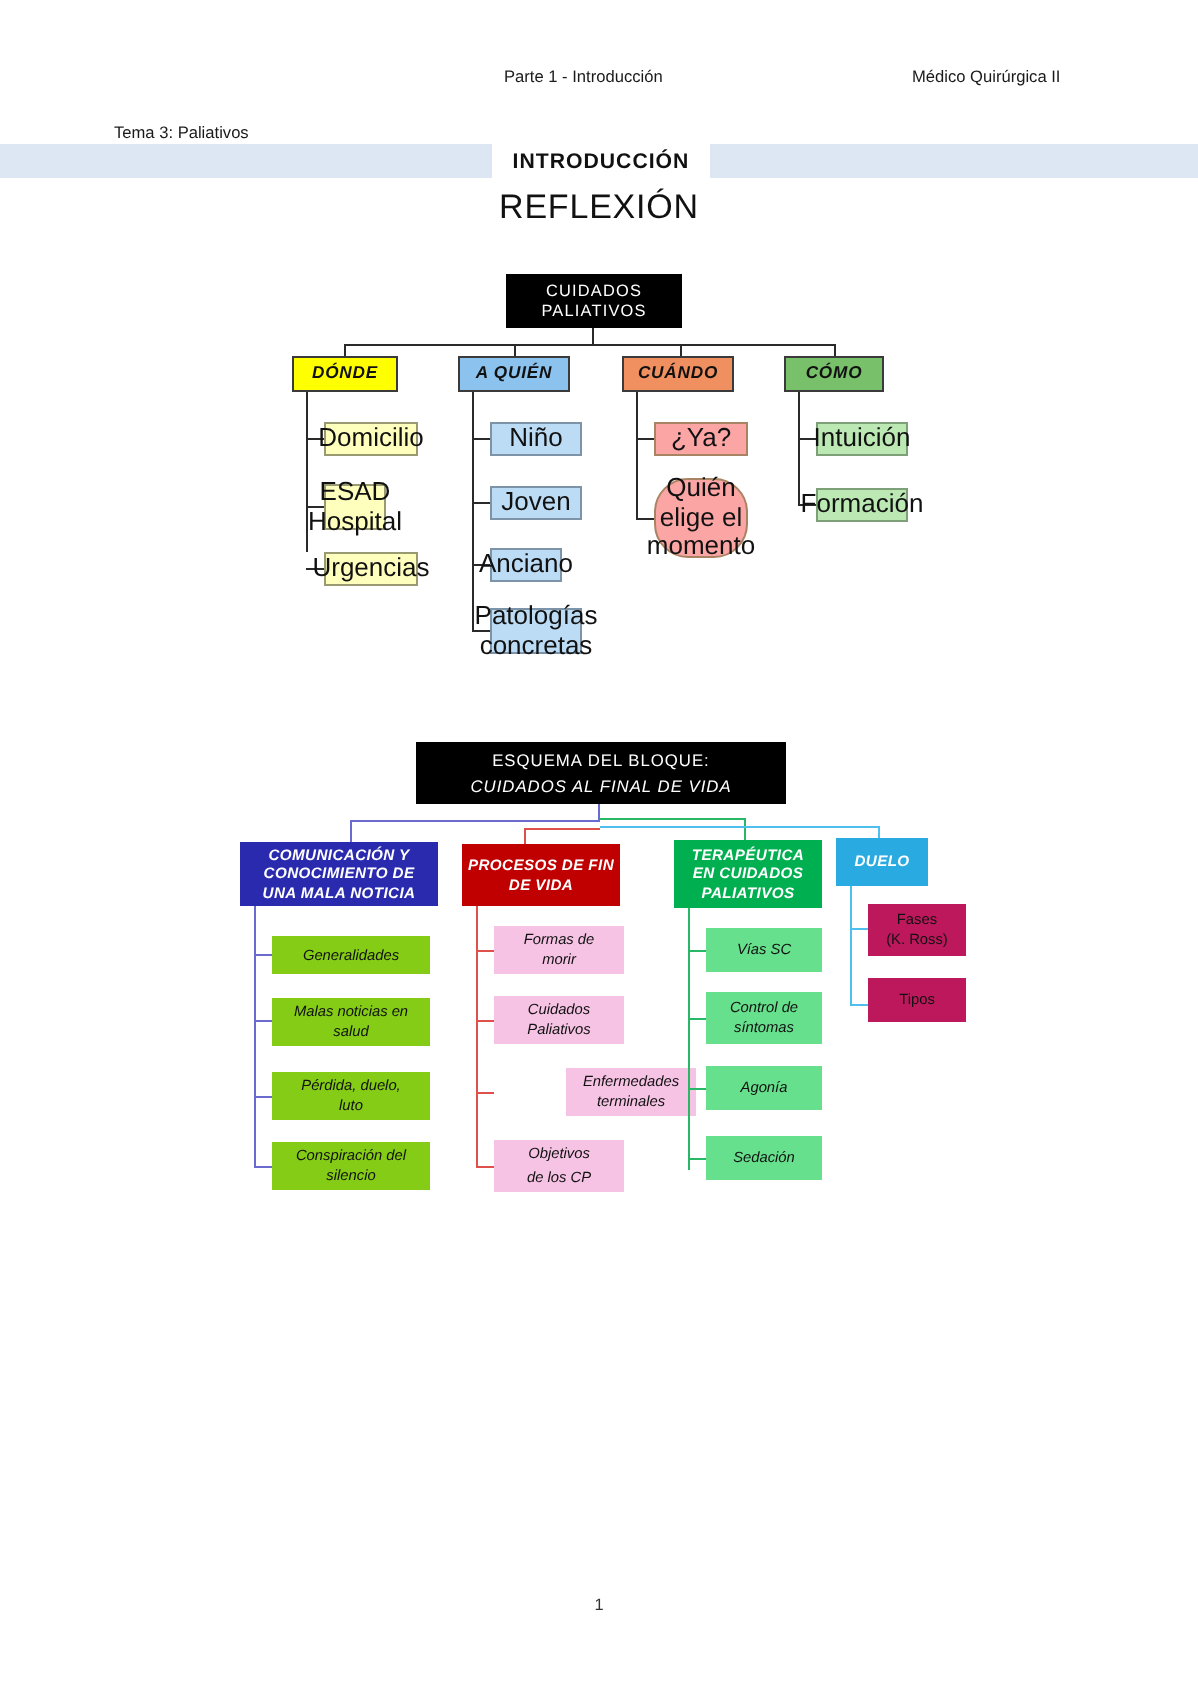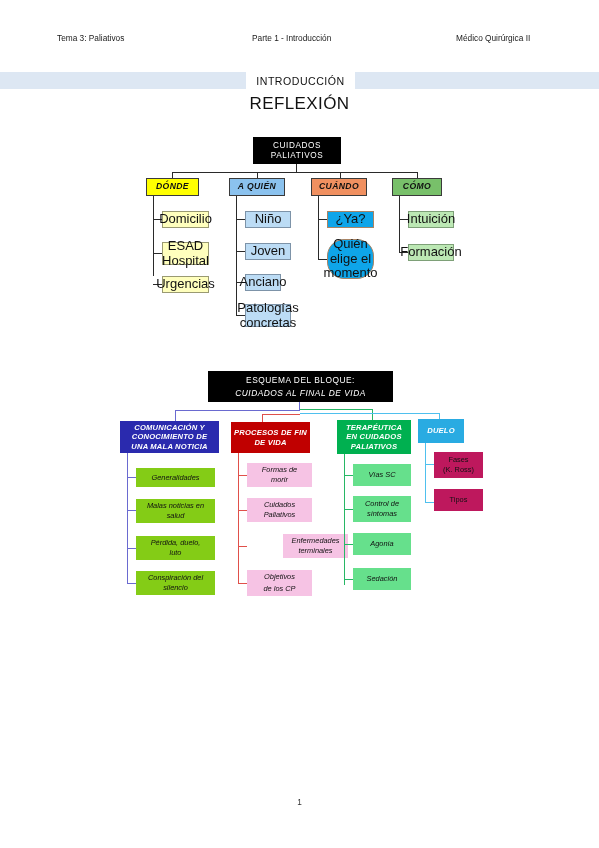--- a/index.html
+++ b/index.html
@@ -6,48 +6,48 @@
   body{
     width:599px;height:848px;background:#ffffff;
     font-family:"Liberation Sans",sans-serif;
     position:relative;overflow:hidden;
   }
   .page{position:absolute;inset:0;}
 
   
   .doc-header{position:absolute;top:33px;left:0;width:599px;height:14px;font-size:8.3px;color:#1a1a1a;}
   .doc-header span{position:absolute;white-space:nowrap;}
-  .hdr-l{left:57px;}
+  .hdr-l{left:57px;margin-top:28px;}
   .hdr-c{left:252px;}
   .hdr-r{left:456px;}
 
   
   .title-band{position:absolute;left:0;top:72px;width:599px;height:17px;background:#dde7f3;}
   .title-chip{position:absolute;left:246px;top:72px;width:109px;height:17px;background:#ffffff;}
   .title-chip span{
     position:absolute;left:0;top:0;width:109px;height:17px;
     display:flex;align-items:center;justify-content:center;
-    font-size:10.6px;font-weight:normal;letter-spacing:.5px;color:#111;
+    font-size:10.6px;font-weight:bold;letter-spacing:.5px;color:#111;
   }
   .reflexion{position:absolute;left:0;top:94px;width:599px;text-align:center;
     font-size:17px;color:#111;letter-spacing:.4px;}
 
   
   .node{position:absolute;box-sizing:border-box;display:flex;align-items:center;
         justify-content:center;text-align:center;line-height:1.12;}
   .bk{background:#000000;color:#ffffff;border:1px solid #000;}
   .lvl1{border:1px solid #3a3a3a;font-style:italic;font-weight:bold;font-size:8.6px;color:#111;letter-spacing:.4px;}
   .lvl2{border:1px solid #7a7a6a;font-size:13px;color:#111;justify-content:center;}
 
   .c-yellow{background:#ffff00;}
   .c-yellow-l{background:#ffffbd;border-color:#9a9a72;}
   .c-blue{background:#8bc2ee;}
   .c-blue-l{background:#bcdcf5;border-color:#7d93a8;}
   .c-orange{background:#f09060;}
-  .c-orange-l{background:#0ea5e9;border-color:#a98464;}
+  .c-orange-l{background:#fca5a5;border-color:#a98464;}
   .c-green{background:#78c06a;}
   .c-green-l{background:#bce8b4;border-color:#7ea078;}
 
   
   .ln{position:absolute;background:#2a2a2a;}
   .ln.v{width:1px;}
   .ln.h{height:1px;}
 
   
   .caption{position:absolute;left:48px;top:338px;width:503px;text-align:center;
@@ -120,21 +120,21 @@
     <div class="node lvl1 c-yellow" style="left:146px;top:178px;width:53px;height:18px;">
       <span>DÓNDE</span>
     </div>
     <div class="ln v" style="left:153px;top:196px;height:80px;"></div>
     <div class="ln h" style="left:153px;top:219px;width:9px;"></div>
     <div class="ln h" style="left:153px;top:253px;width:9px;"></div>
     <div class="ln h" style="left:153px;top:284px;width:9px;"></div>
     <div class="node lvl2 c-yellow-l" style="left:162px;top:211px;width:47px;height:17px;">
       <span>Domicilio</span>
     </div>
-    <div class="node lvl2 c-yellow-l" style="left:162px;top:242px;width:47px;height:23px;flex-direction:column;">
+    <div class="node lvl2 c-yellow-l" style="left:162px;top:242px;width:31px;height:23px;flex-direction:column;">
       <span>ESAD</span>
       <span>Hospital</span>
     </div>
     <div class="node lvl2 c-yellow-l" style="left:162px;top:276px;width:47px;height:17px;">
       <span>Urgencias</span>
     </div>
 
     <div class="node lvl1 c-blue" style="left:229px;top:178px;width:56px;height:18px;">
       <span>A QUIÉN</span>
     </div>

